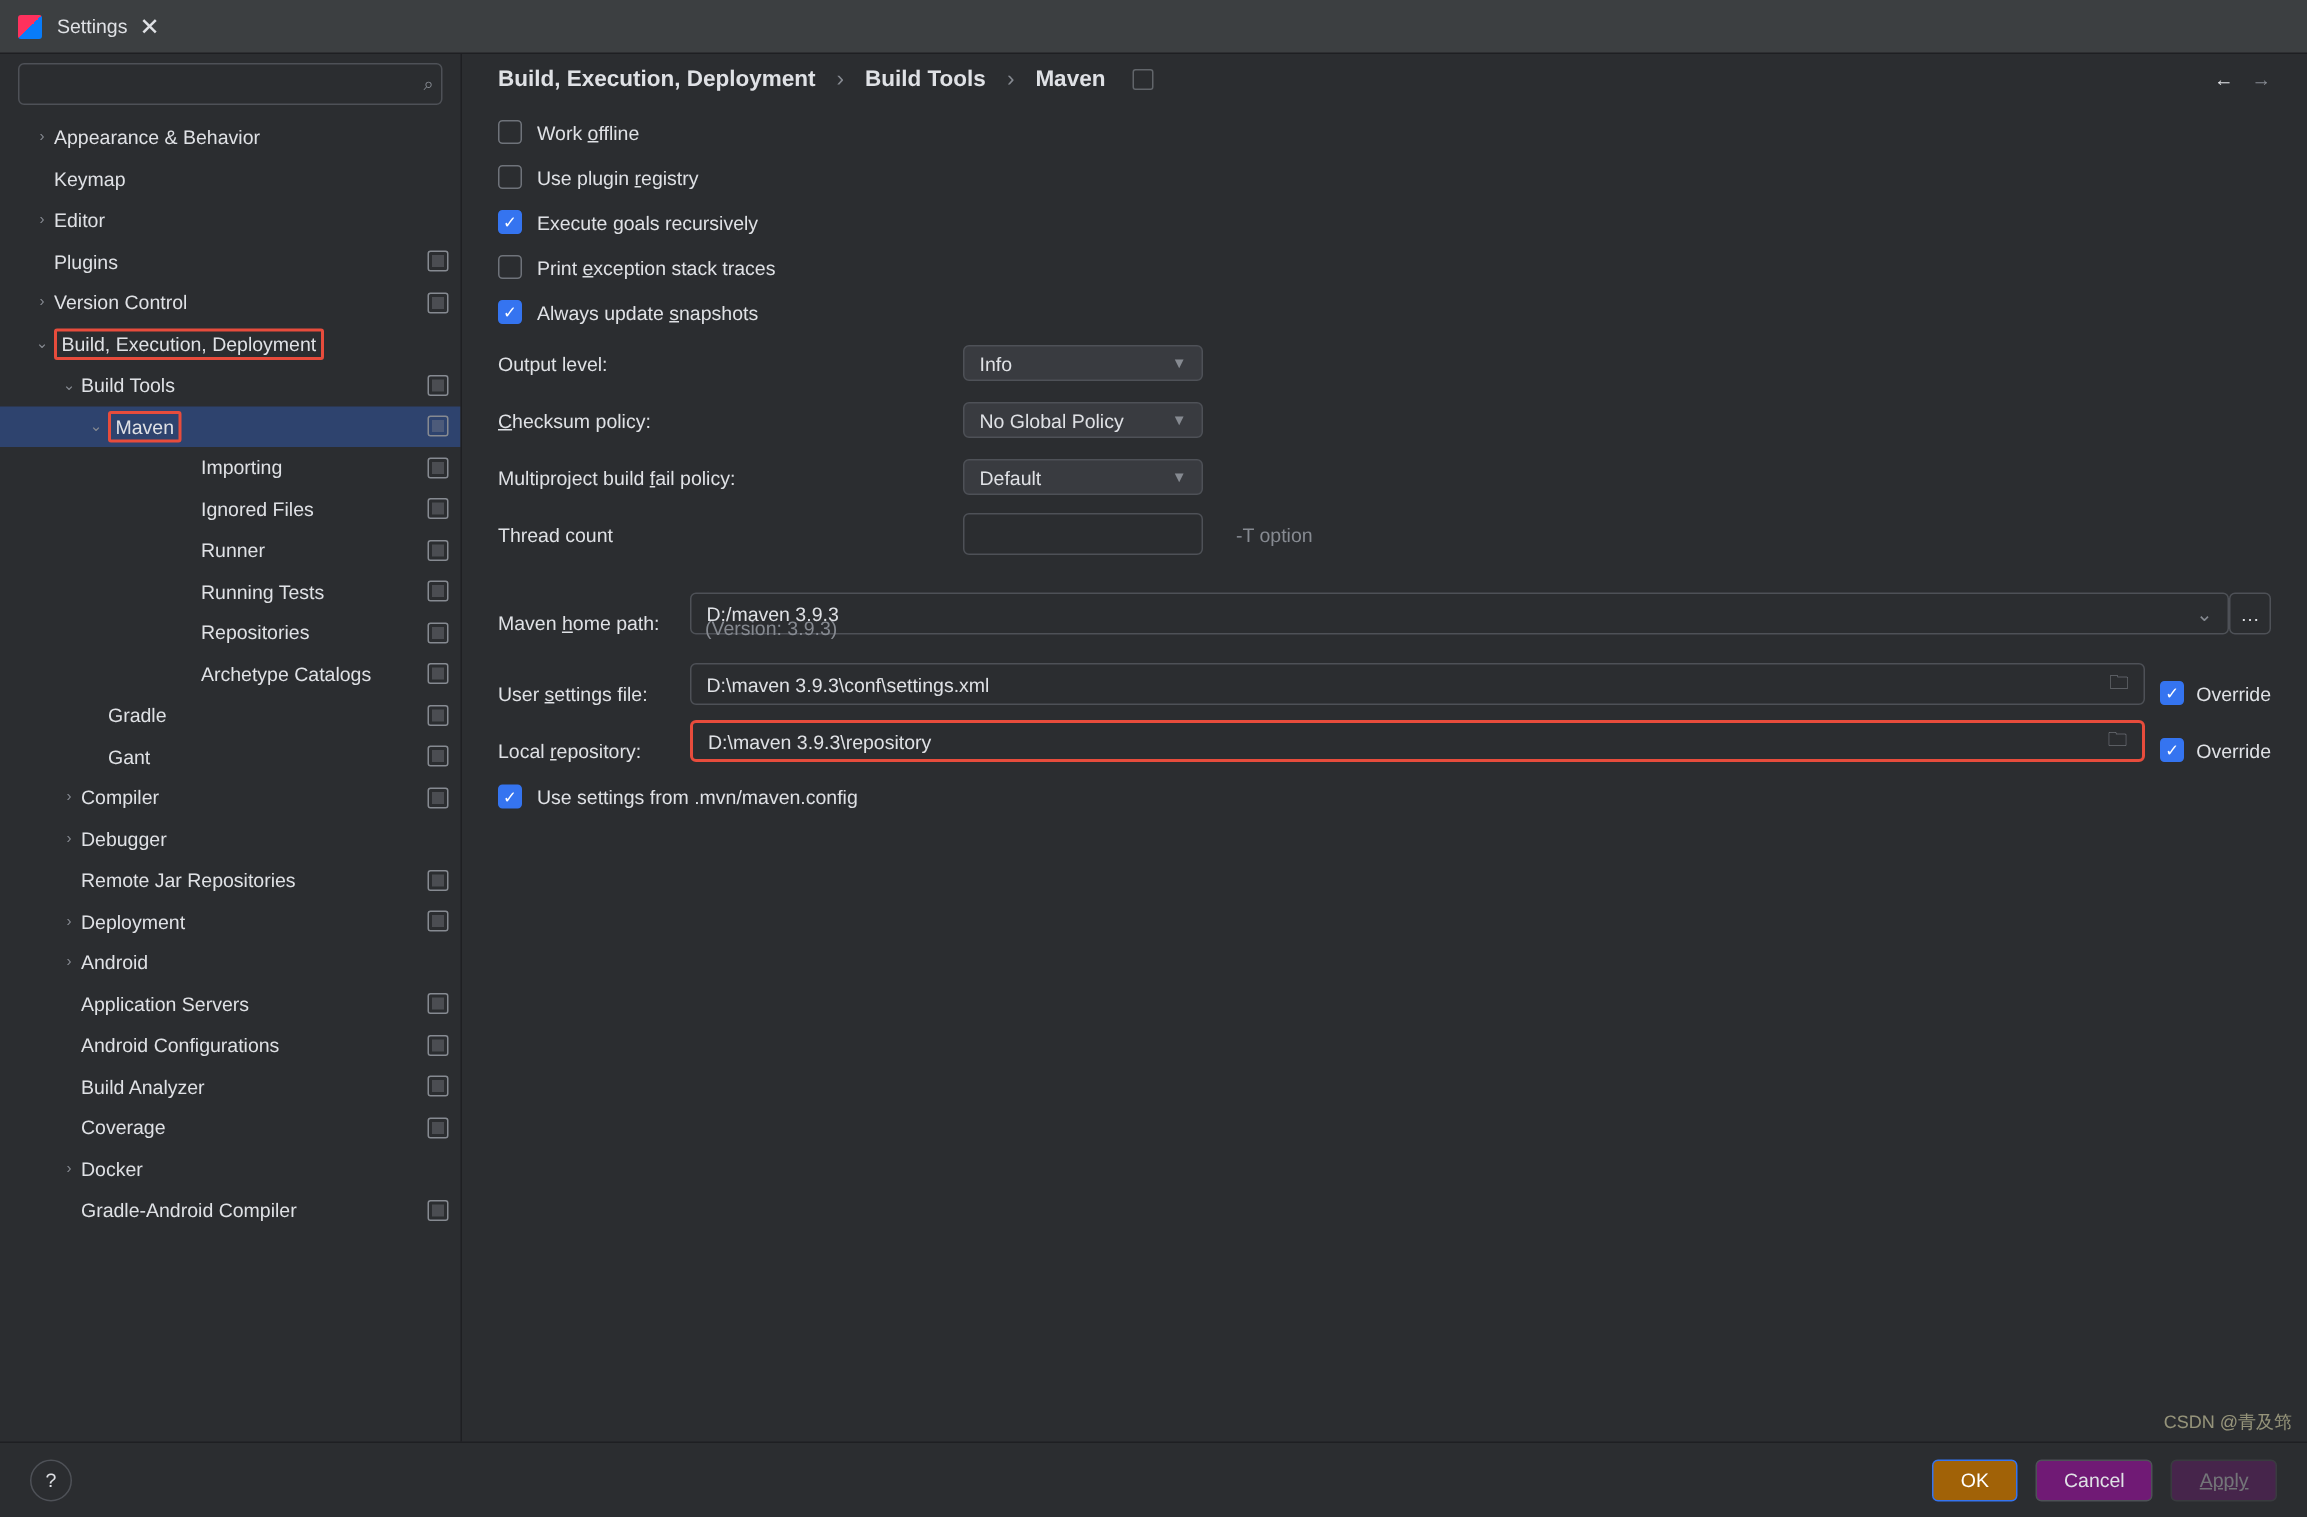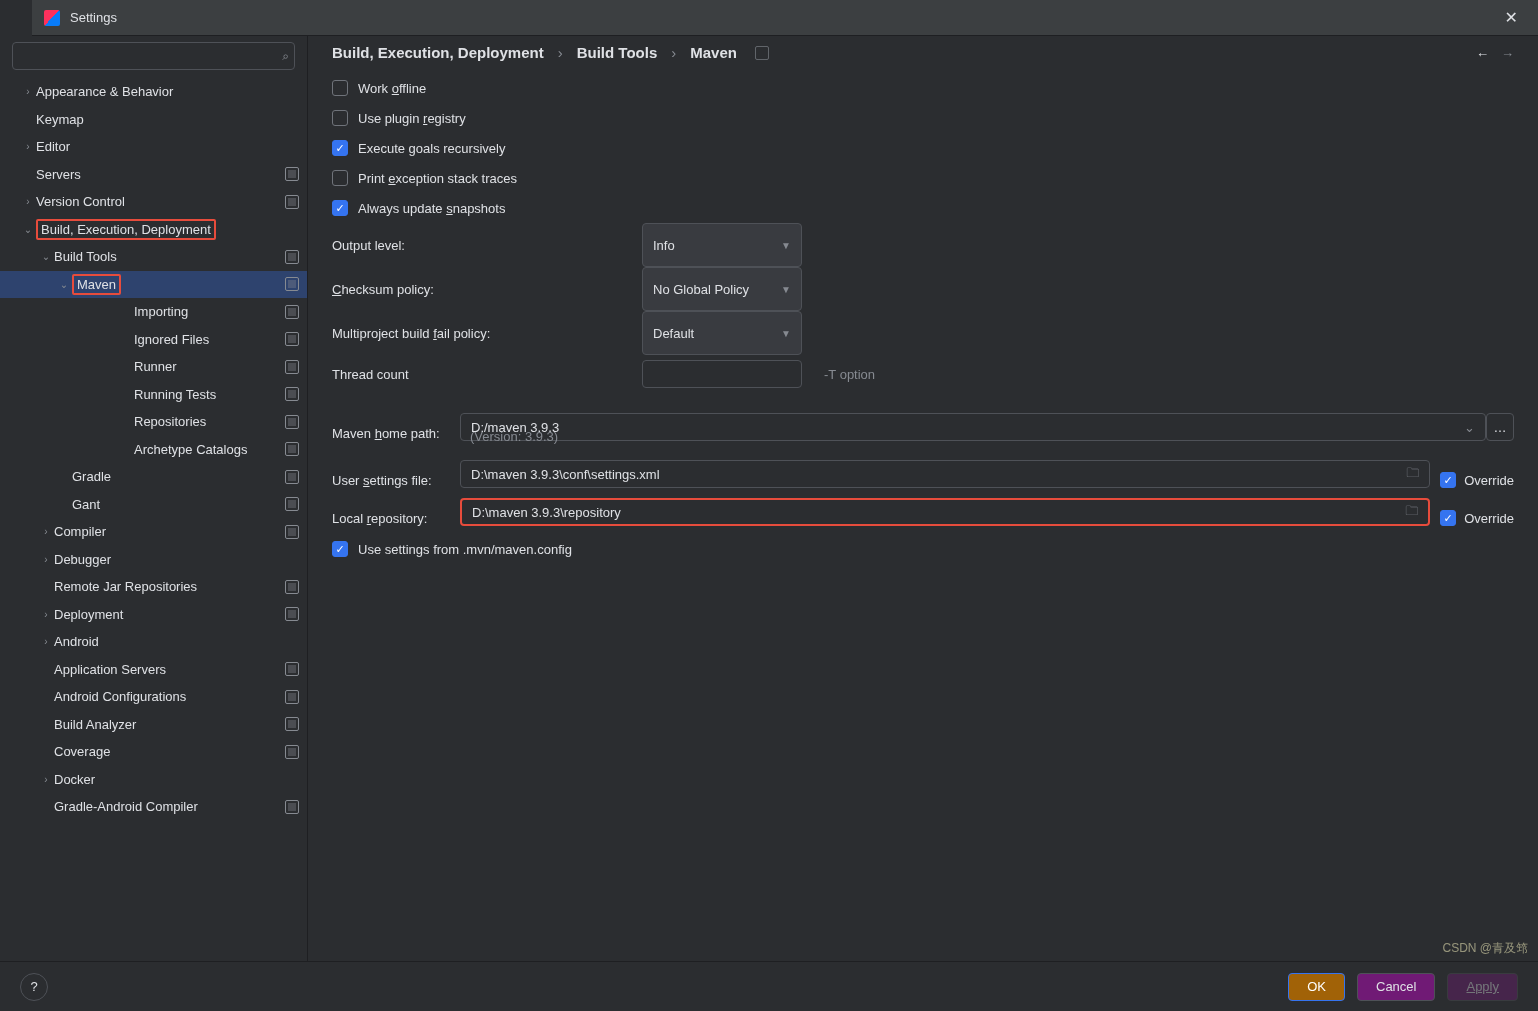--- a/index.html
+++ b/index.html
@@ -1,17 +1,17 @@
 <!DOCTYPE html>
 <html><head>
 <meta charset="utf-8">
 <style>
 * { margin:0; padding:0; box-sizing:border-box; font-family:"Segoe UI",Arial,sans-serif; }
 body { background:#2b2d30; color:#dfe1e5; width:1538px; height:1011px; overflow:hidden; position:relative; font-size:13px; }
-.titlebar { height:36px; background:#3c3f41; display:flex; align-items:center; padding:0 12px; justify-content:space-between; border-bottom:1px solid #1e1f22;margin-left:32px; }
+.titlebar { height:36px; background:#3c3f41; display:flex; align-items:center; padding:0 12px; justify-content:flex-start; border-bottom:1px solid #1e1f22; }
 .titlebar-left { display:flex; align-items:center; gap:10px; }
 .app-icon { width:16px; height:16px; background:linear-gradient(135deg,#fe315d 0%,#fe315d 50%,#087cfa 50%,#087cfa 100%); border-radius:2px; }
 .title-text { font-size:13px; color:#dfe1e5; }
 .close-btn { color:#dfe1e5; cursor:pointer; font-size:16px; padding:4px 8px; }
 .main { display:flex; height:calc(100% - 36px - 50px); }
 .sidebar { width:308px; border-right:1px solid #1e1f22; display:flex; flex-direction:column; }
 .search-row { padding:6px 12px 4px 12px; display:flex; align-items:center; gap:6px; }
 .search-input { flex:1; background:#2b2d30; border:1px solid #4e5157; border-radius:4px; height:28px; color:#dfe1e5; padding:0 22px 0 8px; font-size:13px; }
 .search-wrap { position:relative; flex:1; display:flex; }
 .search-mag { position:absolute; right:6px; top:50%; transform:translateY(-50%); color:#868a91; font-size:12px; pointer-events:none; }
@@ -33,21 +33,21 @@
 .nav-arrows { display:flex; gap:12px; color:#868a91; }
 .nav-arrows .active { color:#dfe1e5; }
 .form { padding:4px 24px; overflow-y:auto; }
 .check-row { display:flex; align-items:center; height:30px; gap:10px; }
 .checkbox { width:16px; height:16px; border:1px solid #6f737a; border-radius:3px; display:flex; align-items:center; justify-content:center; background:#2b2d30; flex-shrink:0; }
 .checkbox.checked { background:#3574f0; border-color:#3574f0; color:#fff; font-size:11px; }
 .checkbox.checked::after { content:"✓"; }
 .kv-row { display:flex; align-items:center; min-height:38px; gap:10px; }
 .kv-label { width:300px; flex-shrink:0; }
 .kv-label u { text-decoration:underline; }
-.dropdown { background:#393b40; border:1px solid #4e5157; border-radius:4px; height:44px; display:flex; align-items:center; justify-content:space-between; padding:0 10px; min-width:160px; }
+.dropdown { background:#393b40; border:1px solid #4e5157; border-radius:4px; height:24px; display:flex; align-items:center; justify-content:space-between; padding:0 10px; min-width:160px; }
 .dropdown .chev { color:#868a91; font-size:10px; }
 .text-input { background:#2b2d30; border:1px solid #4e5157; border-radius:4px; height:28px; padding:0 10px; color:#dfe1e5; min-width:160px; }
 .hint { color:#868a91; margin-left:12px; }
 .sec2-row { display:flex; align-items:flex-end; min-height:38px; }
 .sec2-label { width:128px; flex-shrink:0; }
 .path-input { flex:1; background:#2b2d30; border:1px solid #4e5157; border-radius:4px; height:28px; display:flex; align-items:center; padding:0 10px; }
 .path-input .folder { margin-left:auto; color:#868a91; }
 .browse-btn { width:28px; height:28px; border:1px solid #4e5157; border-radius:4px; display:flex; align-items:center; justify-content:center; color:#dfe1e5; }
 .version-note { color:#868a91; padding-left:138px; margin:-2px 0 6px 0; }
 .override-check { display:flex; align-items:center; gap:8px; margin-left:10px; }
@@ -89,21 +89,21 @@
         <div class="tree-item indent-0">
           <span class="tree-arrow"></span>
           <span class="tree-label">Keymap</span>
         </div>
         <div class="tree-item indent-0">
           <span class="tree-arrow">›</span>
           <span class="tree-label">Editor</span>
         </div>
         <div class="tree-item indent-0">
           <span class="tree-arrow"></span>
-          <span class="tree-label">Servers</span>
+          <span class="tree-label">Plugins</span>
           <span class="tree-marker"></span>
         </div>
         <div class="tree-item indent-0">
           <span class="tree-arrow">›</span>
           <span class="tree-label">Version Control</span>
           <span class="tree-marker"></span>
         </div>
         <div class="tree-item indent-0">
           <span class="tree-arrow">⌄</span>
           <span class="tree-label"><span class="red-box">Build, Execution, Deployment</span></span>

